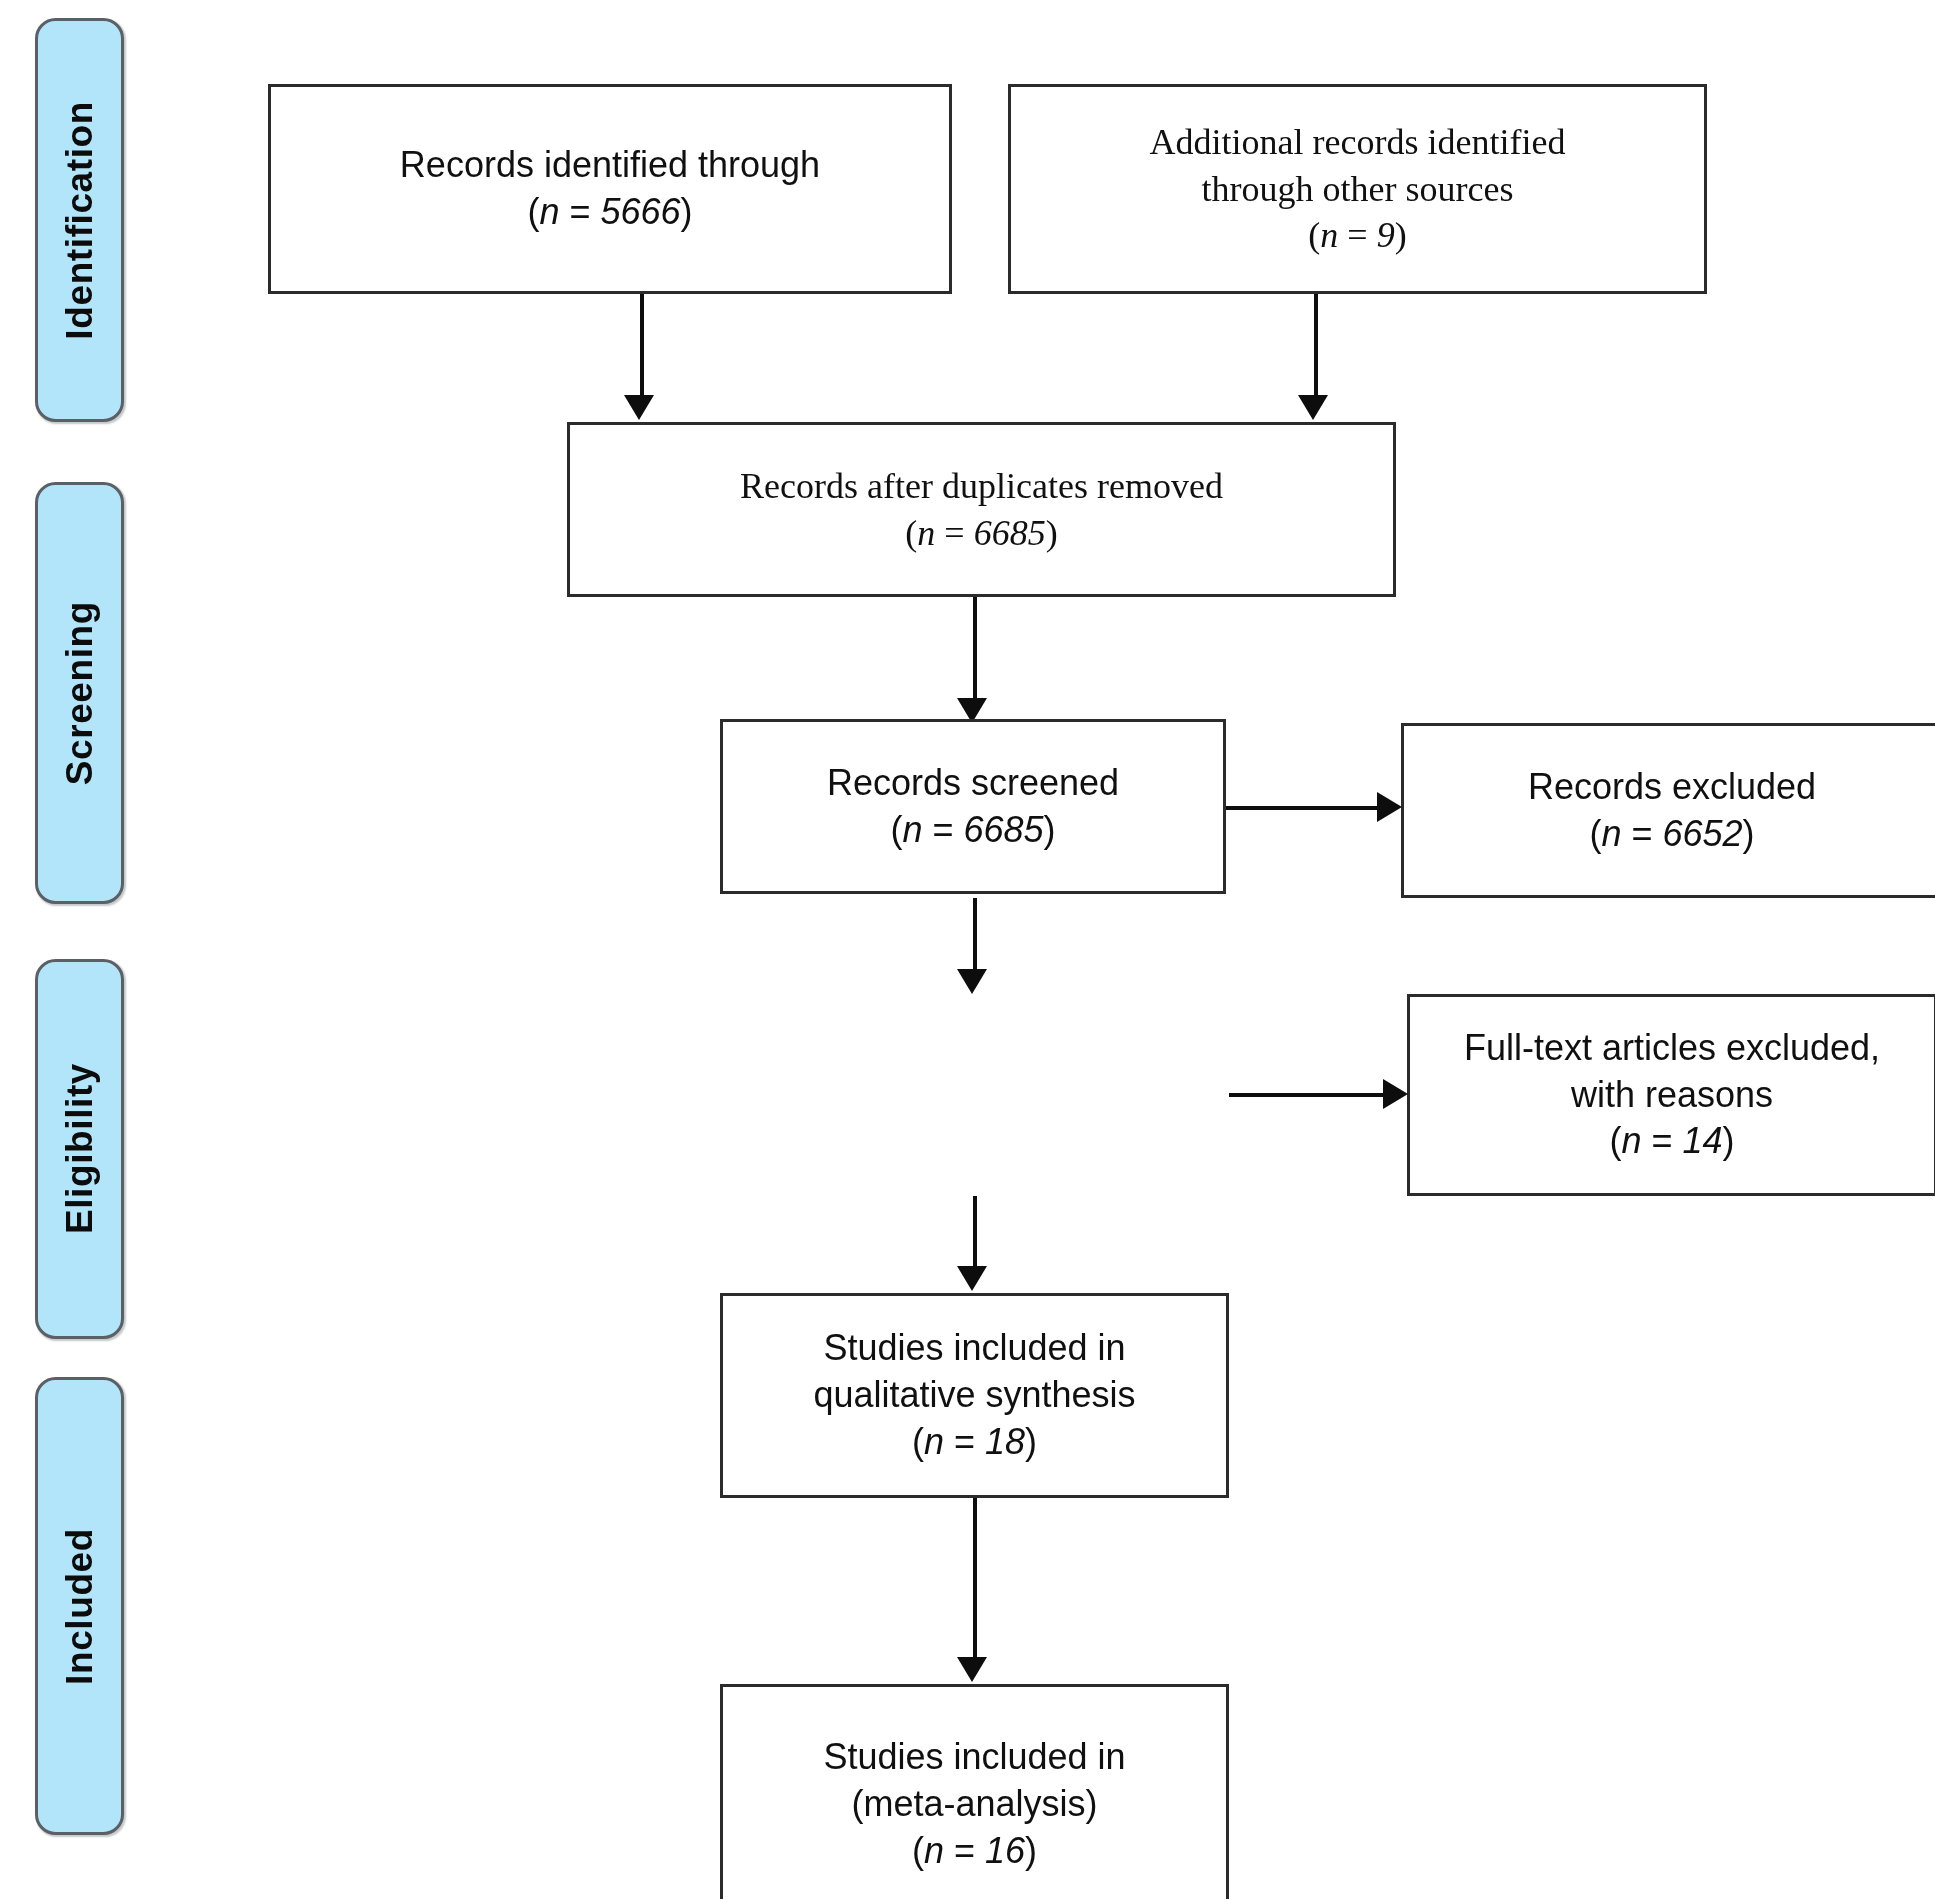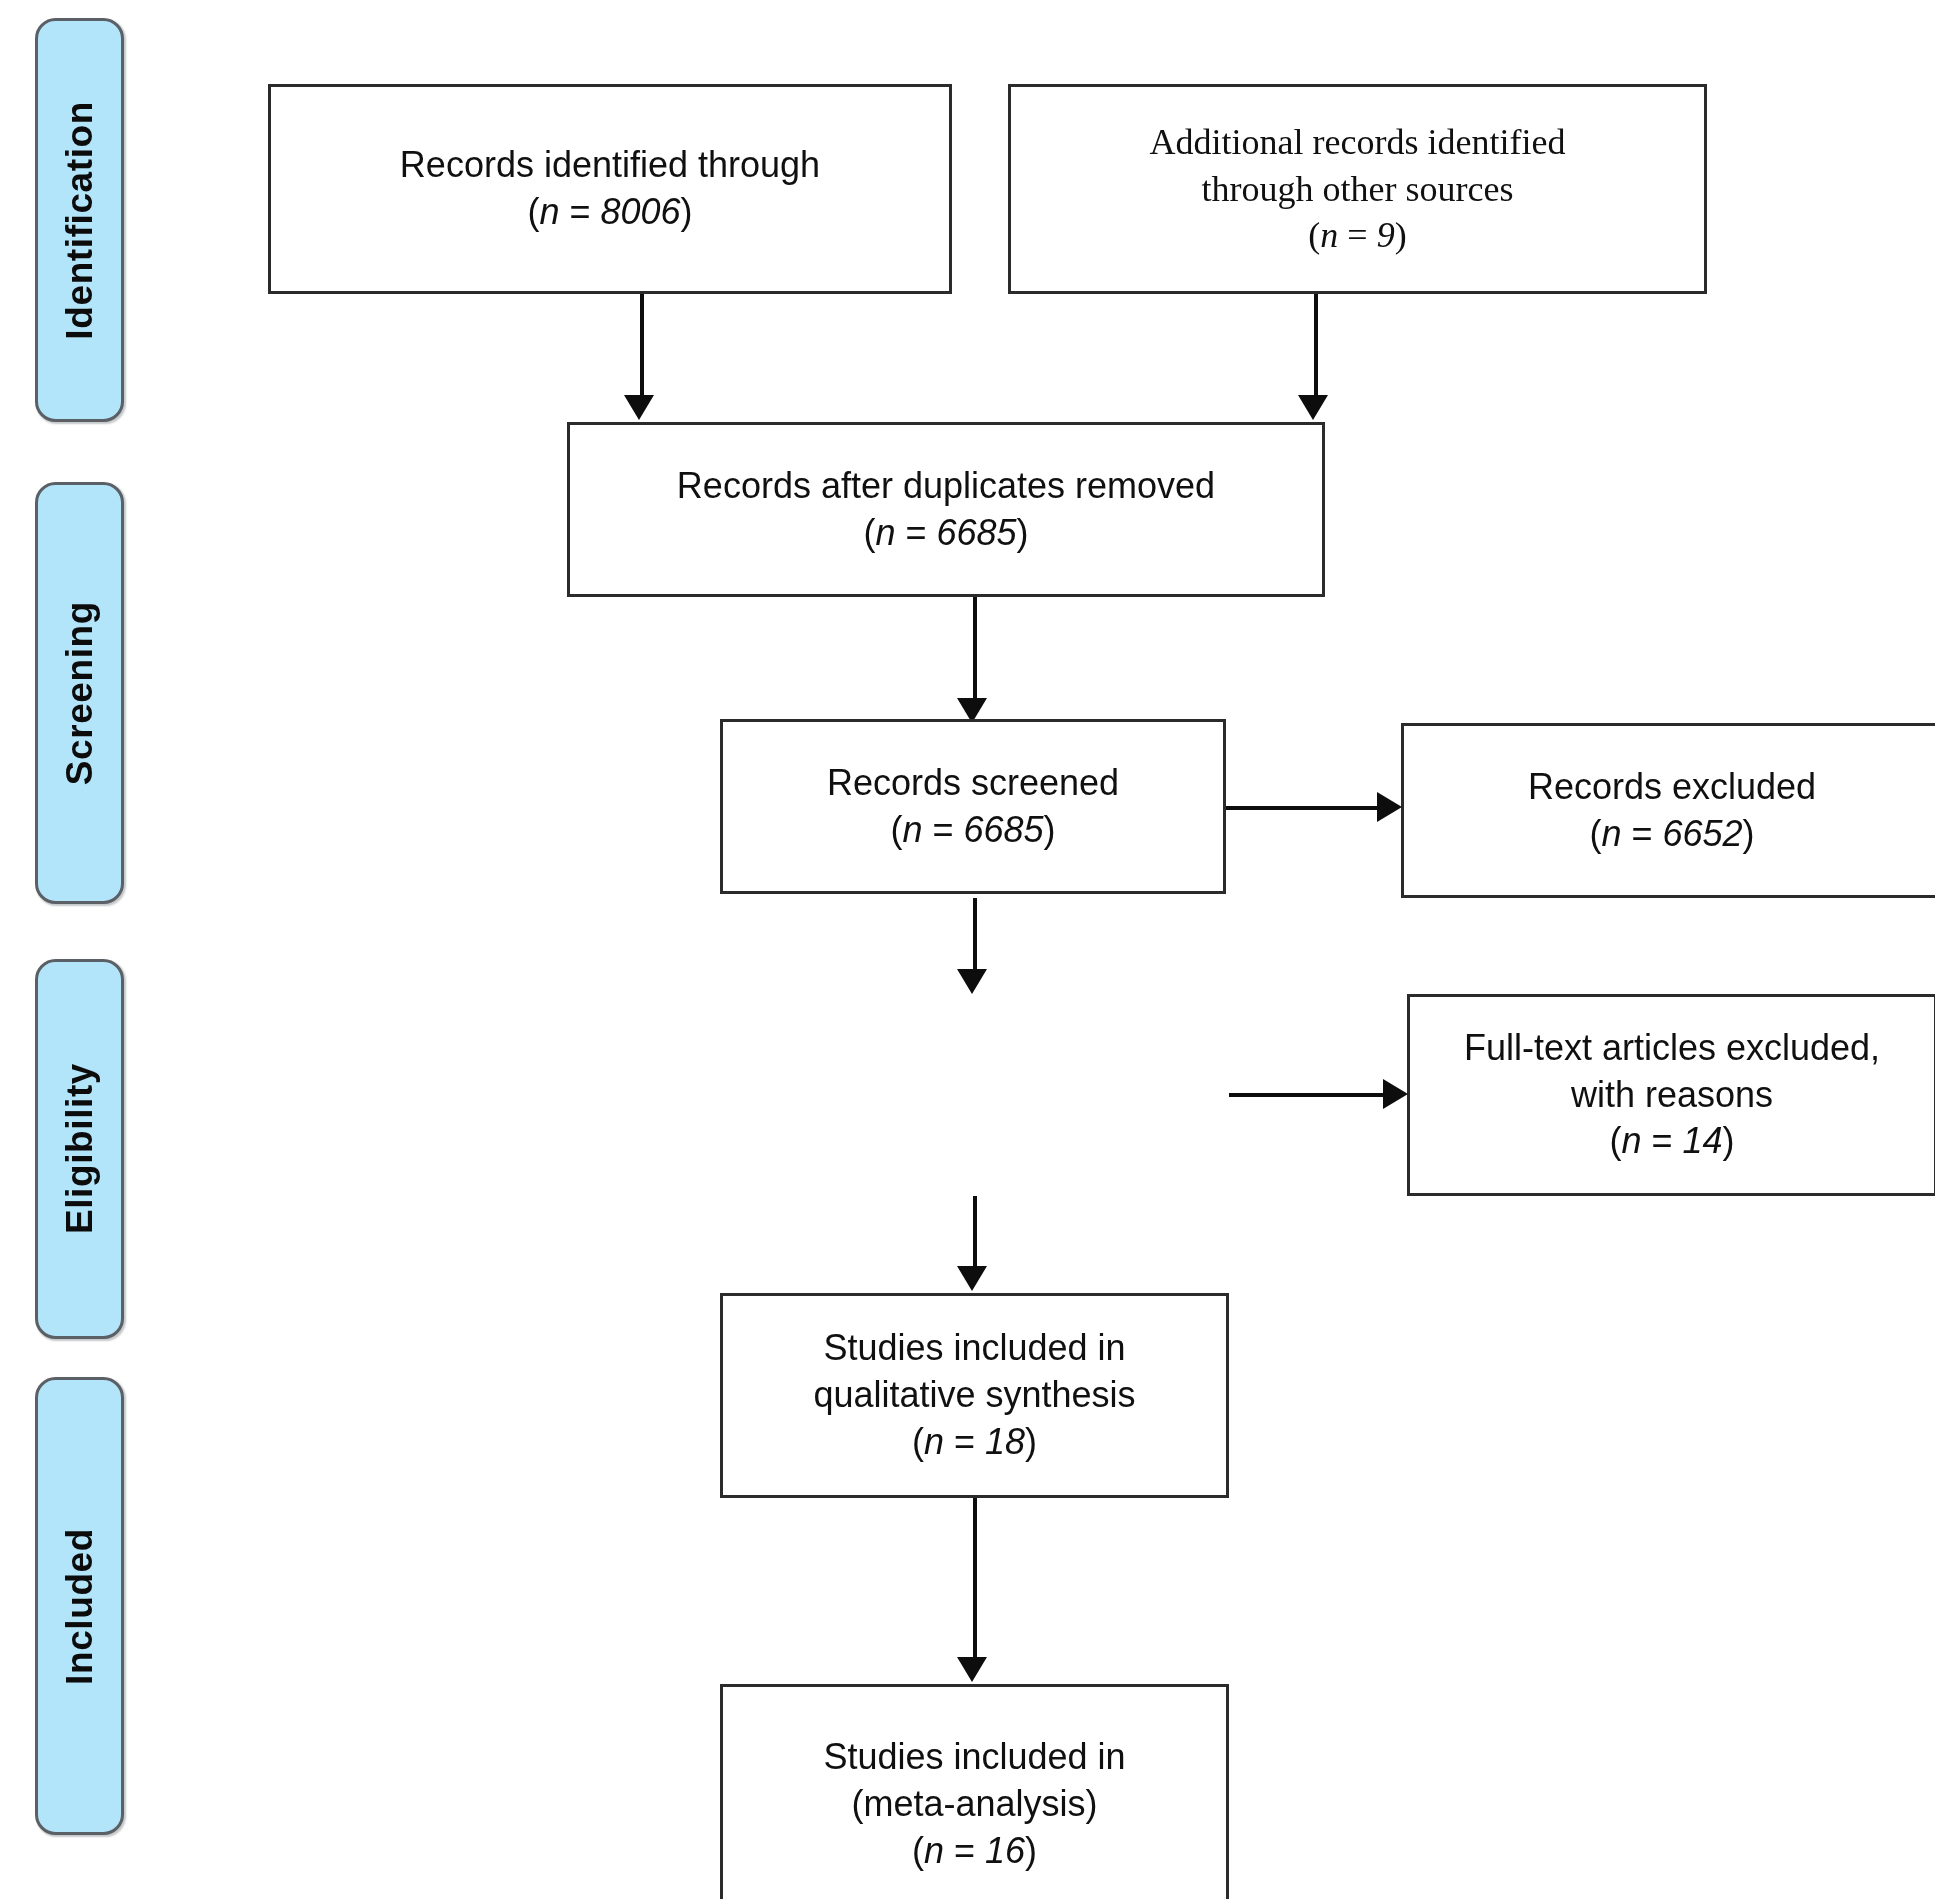--- a/index.html
+++ b/index.html
@@ -114,36 +114,36 @@
   <div class="stage-tab" style="left:35px; top:959px; width:89px; height:380px;">
     <span class="tab-label">Eligibility</span>
   </div>
 
   <div class="stage-tab" style="left:35px; top:1377px; width:89px; height:458px;">
     <span class="tab-label">Included</span>
   </div>
 
   <div class="flow-box" style="left:268px; top:84px; width:684px; height:210px;">
     <div class="line">Records identified through</div>
-    <div class="line count"><span class="paren">(</span><span class="nvar">n</span><span class="paren"> = </span><span>8006</span><span class="paren">)</span></div>
+    <div class="line count"><span class="paren">(</span><span class="nvar">n</span><span class="paren"> = </span><span>5666</span><span class="paren">)</span></div>
   </div>
 
   <div class="flow-box" style="left:1008px; top:84px; width:699px; height:210px;font-family:Liberation Serif, serif;">
     <div class="line">Additional records identified</div>
     <div class="line">through other sources</div>
     <div class="line count"><span class="paren">(</span><span class="nvar">n</span><span class="paren"> = </span><span>9</span><span class="paren">)</span></div>
   </div>
 
   <div class="conn-v" style="left:640px; top:294px; height:102px;"></div>
   <div class="arrow-down" style="left:624px; top:395px;"></div>
 
   <div class="conn-v" style="left:1314px; top:294px; height:102px;"></div>
   <div class="arrow-down" style="left:1298px; top:395px;"></div>
 
-  <div class="flow-box" style="left:567px; top:422px; width:758px; height:175px;">
+  <div class="flow-box" style="left:567px; top:422px; width:829px; height:175px;font-family:Liberation Serif, serif;">
     <div class="line">Records after duplicates removed</div>
     <div class="line count"><span class="paren">(</span><span class="nvar">n</span><span class="paren"> = </span><span>6685</span><span class="paren">)</span></div>
   </div>
 
   <div class="conn-v" style="left:973px; top:597px; height:104px;"></div>
   <div class="arrow-down" style="left:957px; top:698px;"></div>
 
   <div class="flow-box" style="left:720px; top:719px; width:506px; height:175px;">
     <div class="line">Records screened</div>
     <div class="line count"><span class="paren">(</span><span class="nvar">n</span><span class="paren"> = </span><span>6685</span><span class="paren">)</span></div>

